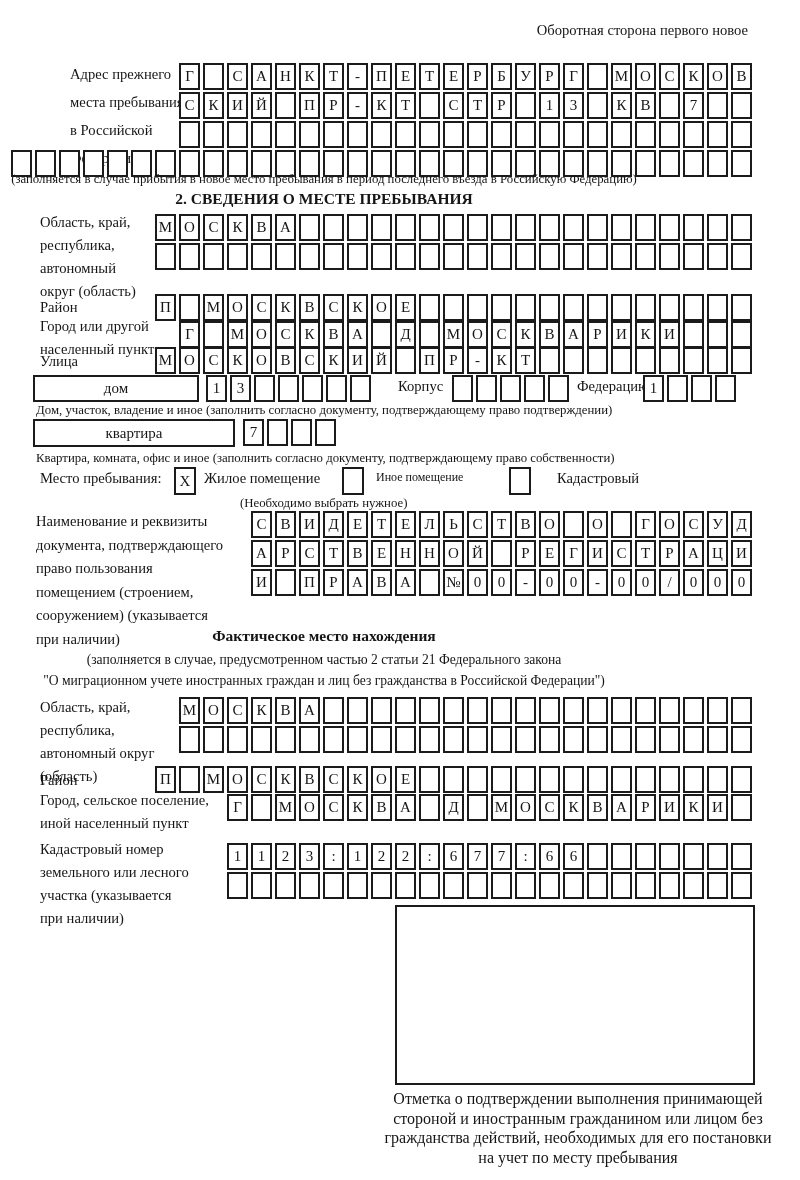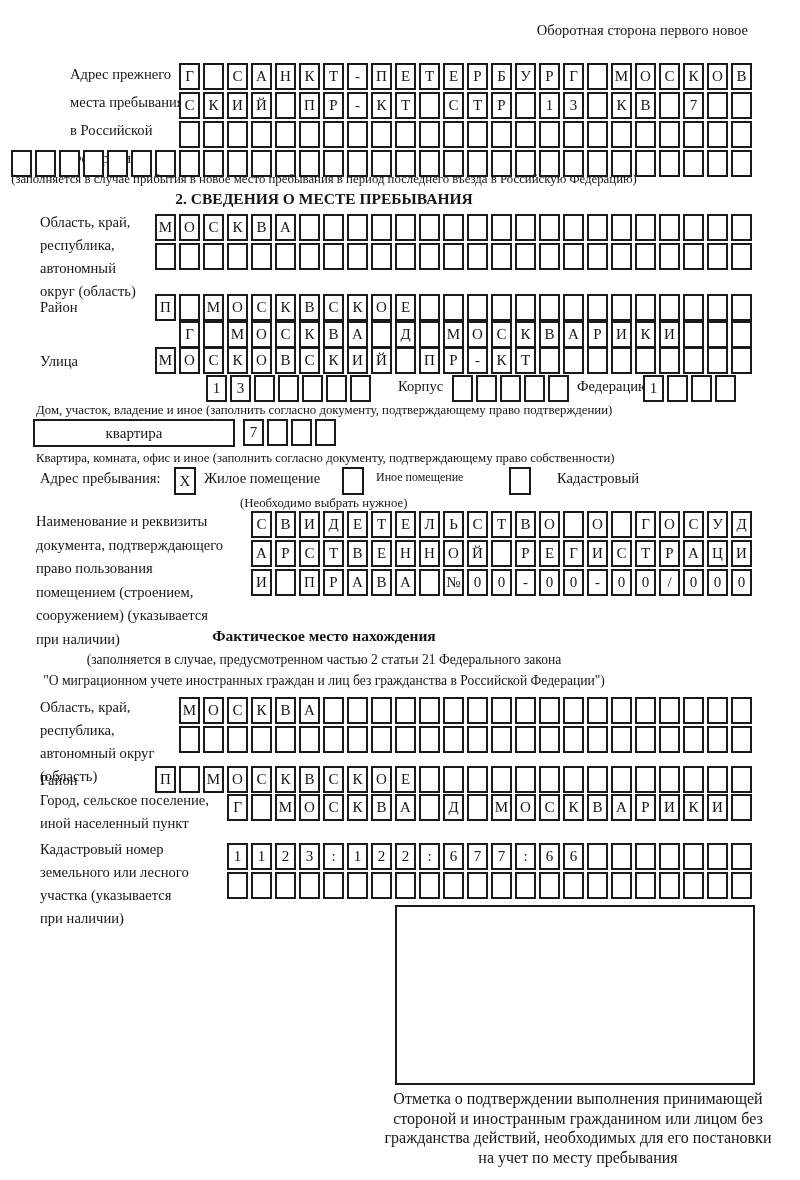--- a/index.html
+++ b/index.html
@@ -239,20 +239,22 @@
       <span class="cell"></span>
       <span class="cell"></span>
       <span class="cell"></span>
       <span class="cell"></span>
       <span class="cell"></span>
       <span class="cell"></span>
       <span class="cell"></span>
       <span class="cell"></span>
     </div>
 
+  <div class="abs lbl" style="left:40px;top:315px;">Город или другой
+населенный пункт</div>
   <div class="cellrow" style="left:179px;top:321px;">
       <span class="cell">Г</span>
       <span class="cell"></span>
       <span class="cell">М</span>
       <span class="cell">О</span>
       <span class="cell">С</span>
       <span class="cell">К</span>
       <span class="cell">В</span>
       <span class="cell">А</span>
       <span class="cell"></span>
@@ -295,20 +297,21 @@
       <span class="cell"></span>
       <span class="cell"></span>
       <span class="cell"></span>
       <span class="cell"></span>
       <span class="cell"></span>
       <span class="cell"></span>
       <span class="cell"></span>
       <span class="cell"></span>
     </div>
 
+  <div class="wbox" style="left:33px;top:375px;width:162px;height:23px;">дом</div>
   <div class="cellrow" style="left:206px;top:375px;">
       <span class="cell">1</span>
       <span class="cell">3</span>
       <span class="cell"></span>
       <span class="cell"></span>
       <span class="cell"></span>
       <span class="cell"></span>
       <span class="cell"></span>
     </div>
   <div class="abs" style="left:398px;top:378px;font-size:14.6px;">Корпус</div>
@@ -330,21 +333,21 @@
 
   <div class="wbox" style="left:33px;top:419px;width:198px;height:24px;">квартира</div>
   <div class="cellrow" style="left:243px;top:419px;">
       <span class="cell">7</span>
       <span class="cell"></span>
       <span class="cell"></span>
       <span class="cell"></span>
     </div>
   <div class="abs small" style="left:36px;top:451px;">Квартира, комната, офис и иное (заполнить согласно документу, подтверждающему право собственности)</div>
 
-  <div class="abs" style="left:40px;top:470px;font-size:14.6px;">Адрес пребывания:</div>
+  <div class="abs" style="left:40px;top:470px;font-size:14.6px;">Место пребывания:</div>
   <div class="chkbox" style="left:174px;top:467px;">
       <span>X</span>
     </div>
   <div class="abs" style="left:204px;top:470px;font-size:14.6px;">Жилое помещение</div>
   <div class="chkbox" style="left:342px;top:467px;">
       <span></span>
     </div>
   <div class="abs" style="left:376px;top:470px;font-size:12px;">Иное помещение</div>
   <div class="chkbox" style="left:509px;top:467px;">
       <span></span>

